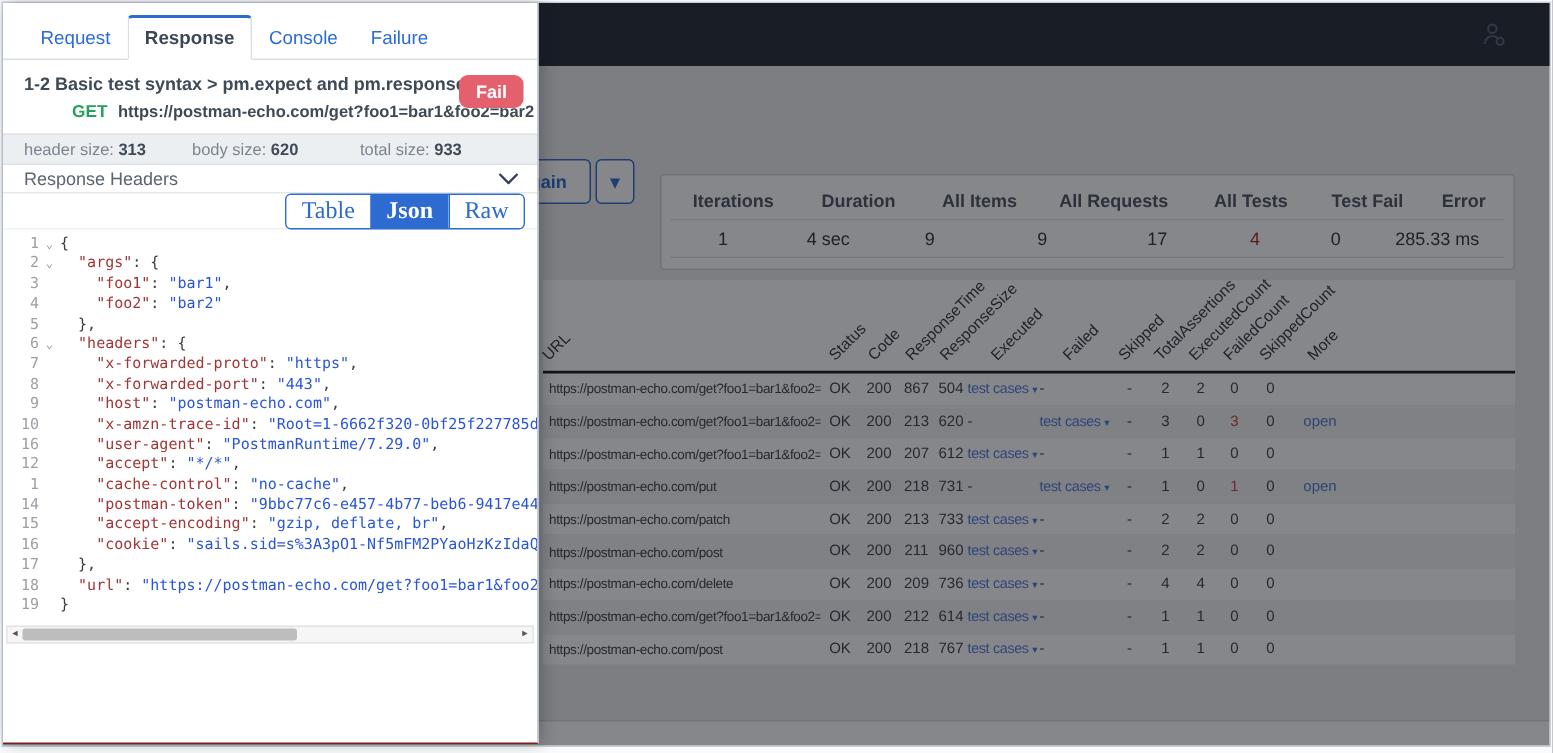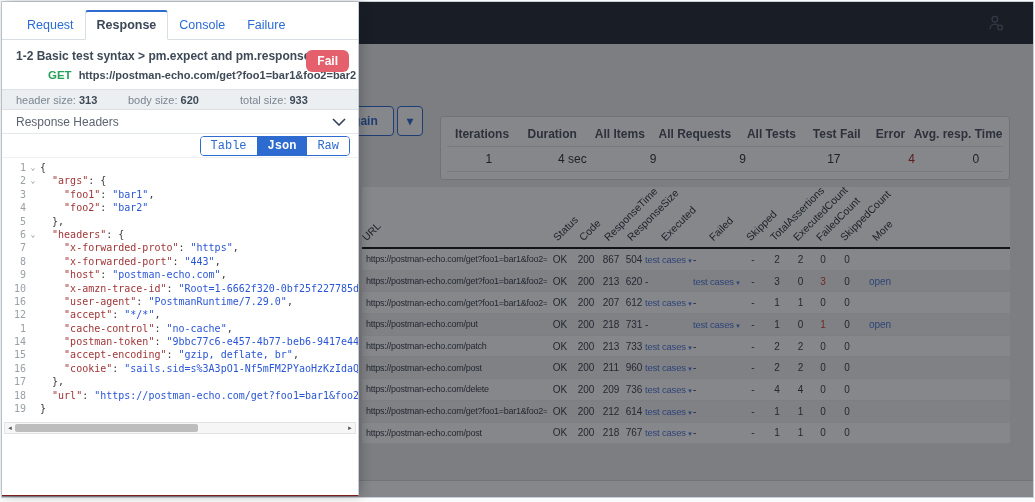--- a/index.html
+++ b/index.html
@@ -59,26 +59,26 @@
   .req-info{position:relative;padding:9px 14px 8px 14px;}
   .bcrumb{font-size:12px;font-weight:bold;color:#3f4a57;margin-bottom:6px;white-space:nowrap;}
   .urlline{font-size:11px;font-weight:bold;color:#3f4a57;white-space:nowrap;margin-left:32px;}
   .urlline .method{color:var(--method-green);margin-right:7px;font-size:11.5px;}
   .fail-badge{position:absolute;right:9px;top:10px;background:var(--fail-red);color:#fff;font-weight:bold;
     font-size:12px;padding:4px 11px;border-radius:6px;}
   .sizesbar{display:flex;gap:0;background:#eceff1;border-top:1px solid #dde2e6;border-bottom:1px solid #dde2e6;
     height:21px;align-items:center;font-size:11px;color:#7a8591;padding-left:14px;}
   .sizesbar .itm{width:112px;white-space:nowrap;}
   .sizesbar b{color:#3f4a57;font-weight:bold;margin-left:3px;}
-  .secrow{display:flex;align-items:center;justify-content:space-between;height:24px;
+  .secrow{display:flex;align-items:center;justify-content:space-between;height:19px;
     padding:0 12px 0 14px;border-bottom:1px solid #e4e8eb;font-size:12px;color:#5b6470;}
   .togglerow{display:flex;justify-content:flex-end;align-items:center;height:24px;padding-right:8px;border-bottom:1px solid #eef0f2;}
   .btn-group{display:flex;border:1px solid var(--accent);border-radius:4px;overflow:hidden;}
-  .vbtn{font-size:12px;color:var(--accent);background:#fff;padding:2px 10px;border:none;cursor:pointer;
-    font-family:Liberation Mono, monospace;border-left:1px solid var(--accent);}
+  .vbtn{font-size:16px;color:var(--accent);background:#fff;padding:2px 10px;border:none;cursor:pointer;
+    font-family:Liberation Serif, serif;border-left:1px solid var(--accent);}
   .vbtn:first-child{border-left:none;}
   .vbtn.active{background:var(--accent);color:#fff;font-weight:bold;}
 
   .code{position:relative;height:262px;overflow:hidden;font-family:"DejaVu Sans Mono","Liberation Mono",monospace;
     font-size:10px;padding-top:3px;}
   .cl{display:flex;height:13.4px;line-height:13.4px;white-space:pre;}
   .cl .ln{flex:none;width:24px;text-align:right;color:#9aa0a6;}
   .cl .fold{flex:none;width:14px;text-align:center;color:#8a9199;font-size:8px;}
   .cl code{flex:1;overflow:hidden;white-space:pre;font-family:inherit;}
   .tk-k{color:#a13638;} .tk-s{color:#2a56d6;} .tk-p{color:#3c3c3c;}
@@ -118,30 +118,30 @@
 
         <div class="stats-panel">
           <div class="stats-row stats-head" id="stats-head">
               <span style="width: 86px;">Iterations</span>
               <span style="width: 86px;">Duration</span>
               <span style="width: 80px;">All Items</span>
               <span style="width: 104px;">All Requests</span>
               <span style="width: 84px;">All Tests</span>
               <span style="width: 76px;">Test Fail</span>
               <span style="width: 56px;">Error</span>
-              <span style="width: 110px;">Avg. resp. Time</span>
             </div>
           <div class="stats-row stats-vals" id="stats-vals">
               <span style="width: 86px;">1</span>
               <span style="width: 86px;">4 sec</span>
               <span style="width: 80px;">9</span>
               <span style="width: 104px;">9</span>
               <span style="width: 84px;">17</span>
               <span class="red" style="width: 76px;">4</span>
               <span style="width: 56px;">0</span>
+              <span style="width: 110px;">285.33 ms</span>
             </div>
         </div>
 
         <div class="results-card">
           <div class="thead" id="thead-slant">
               <span class="hlab" style="left: 6px;">URL</span>
               <span class="hlab" style="left: 196.7px;">Status</span>
               <span class="hlab" style="left: 222.7px;">Code</span>
               <span class="hlab" style="left: 247.8px;">ResponseTime</span>
               <span class="hlab" style="left: 270.9px;">ResponseSize</span>

